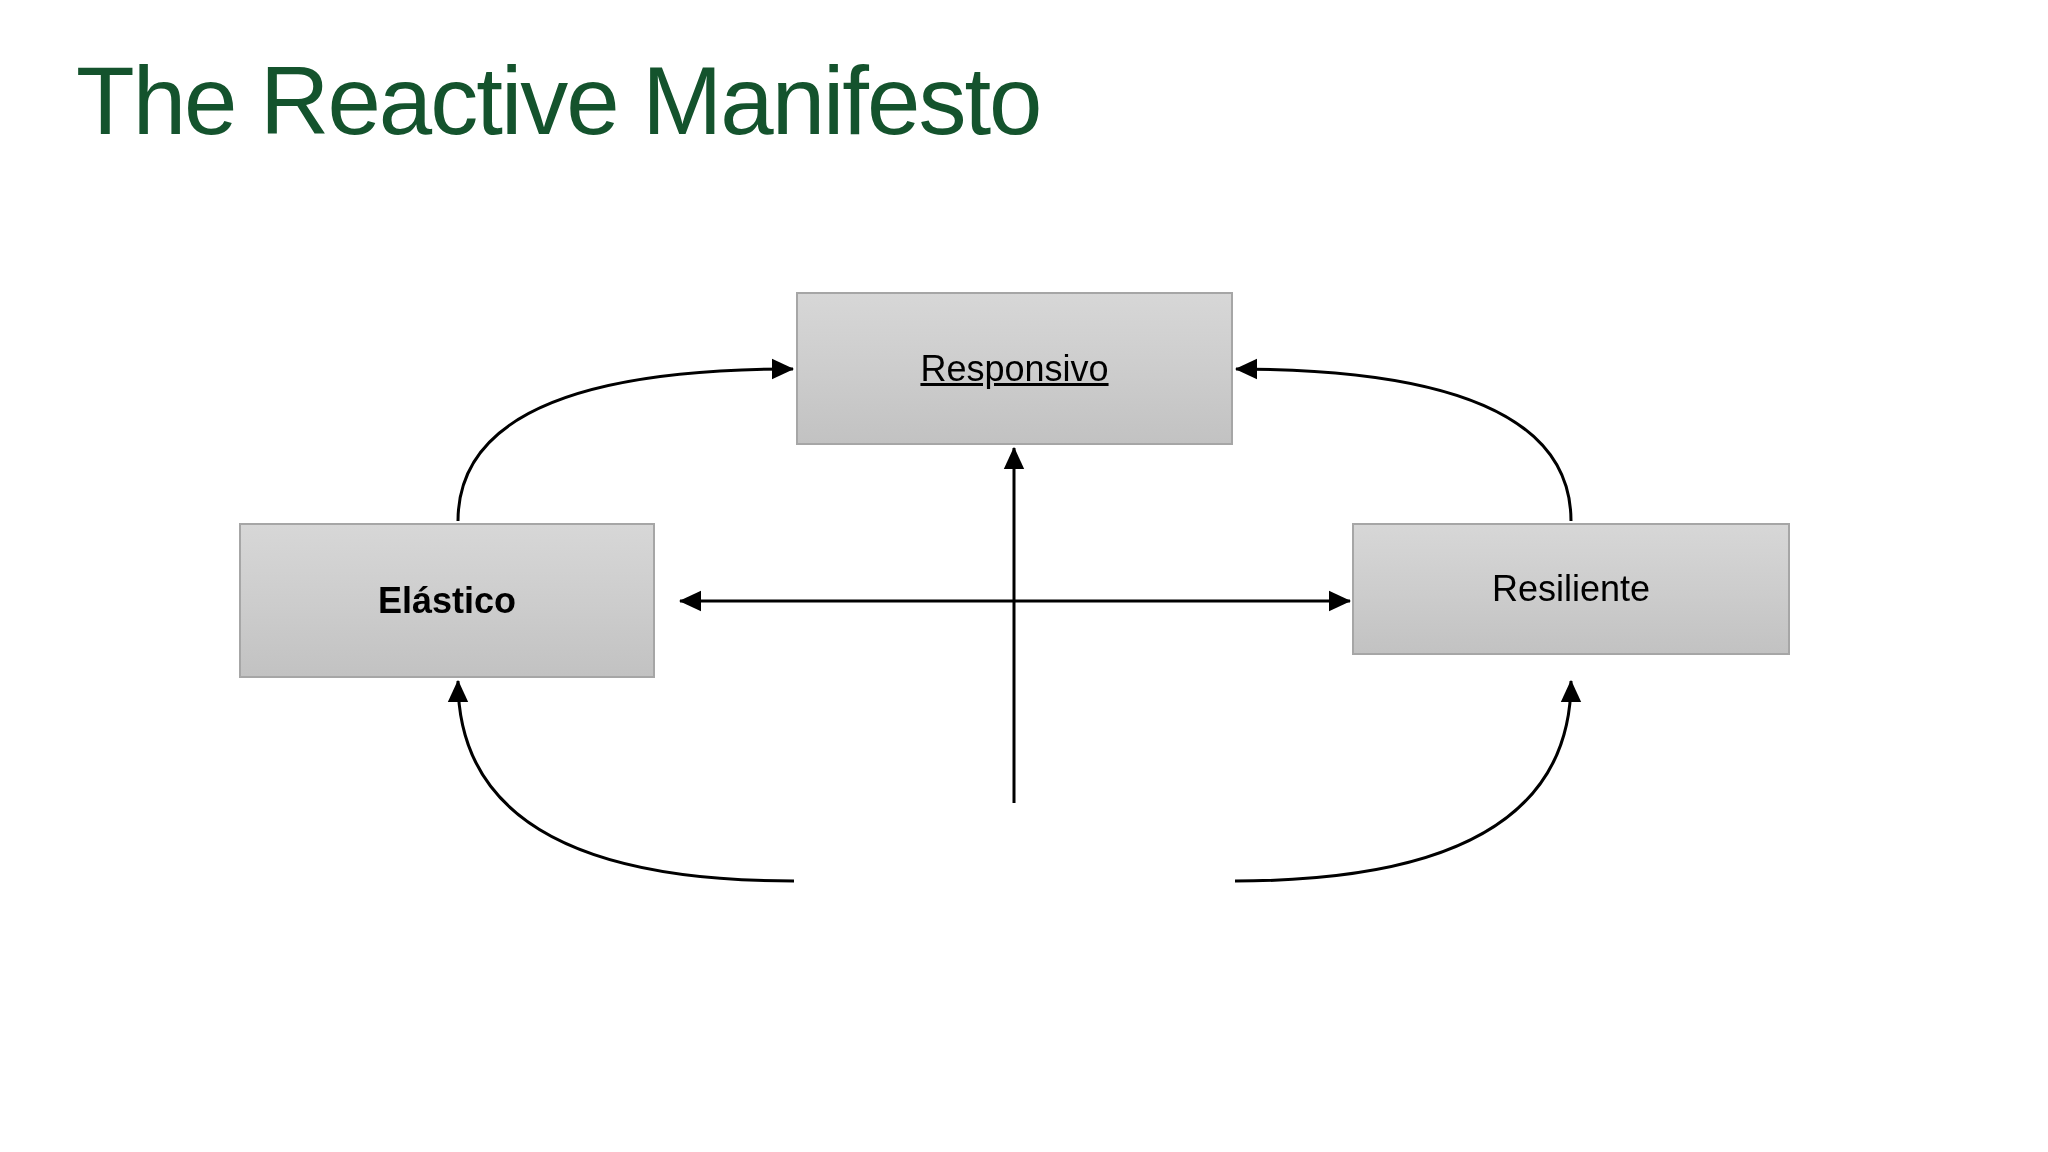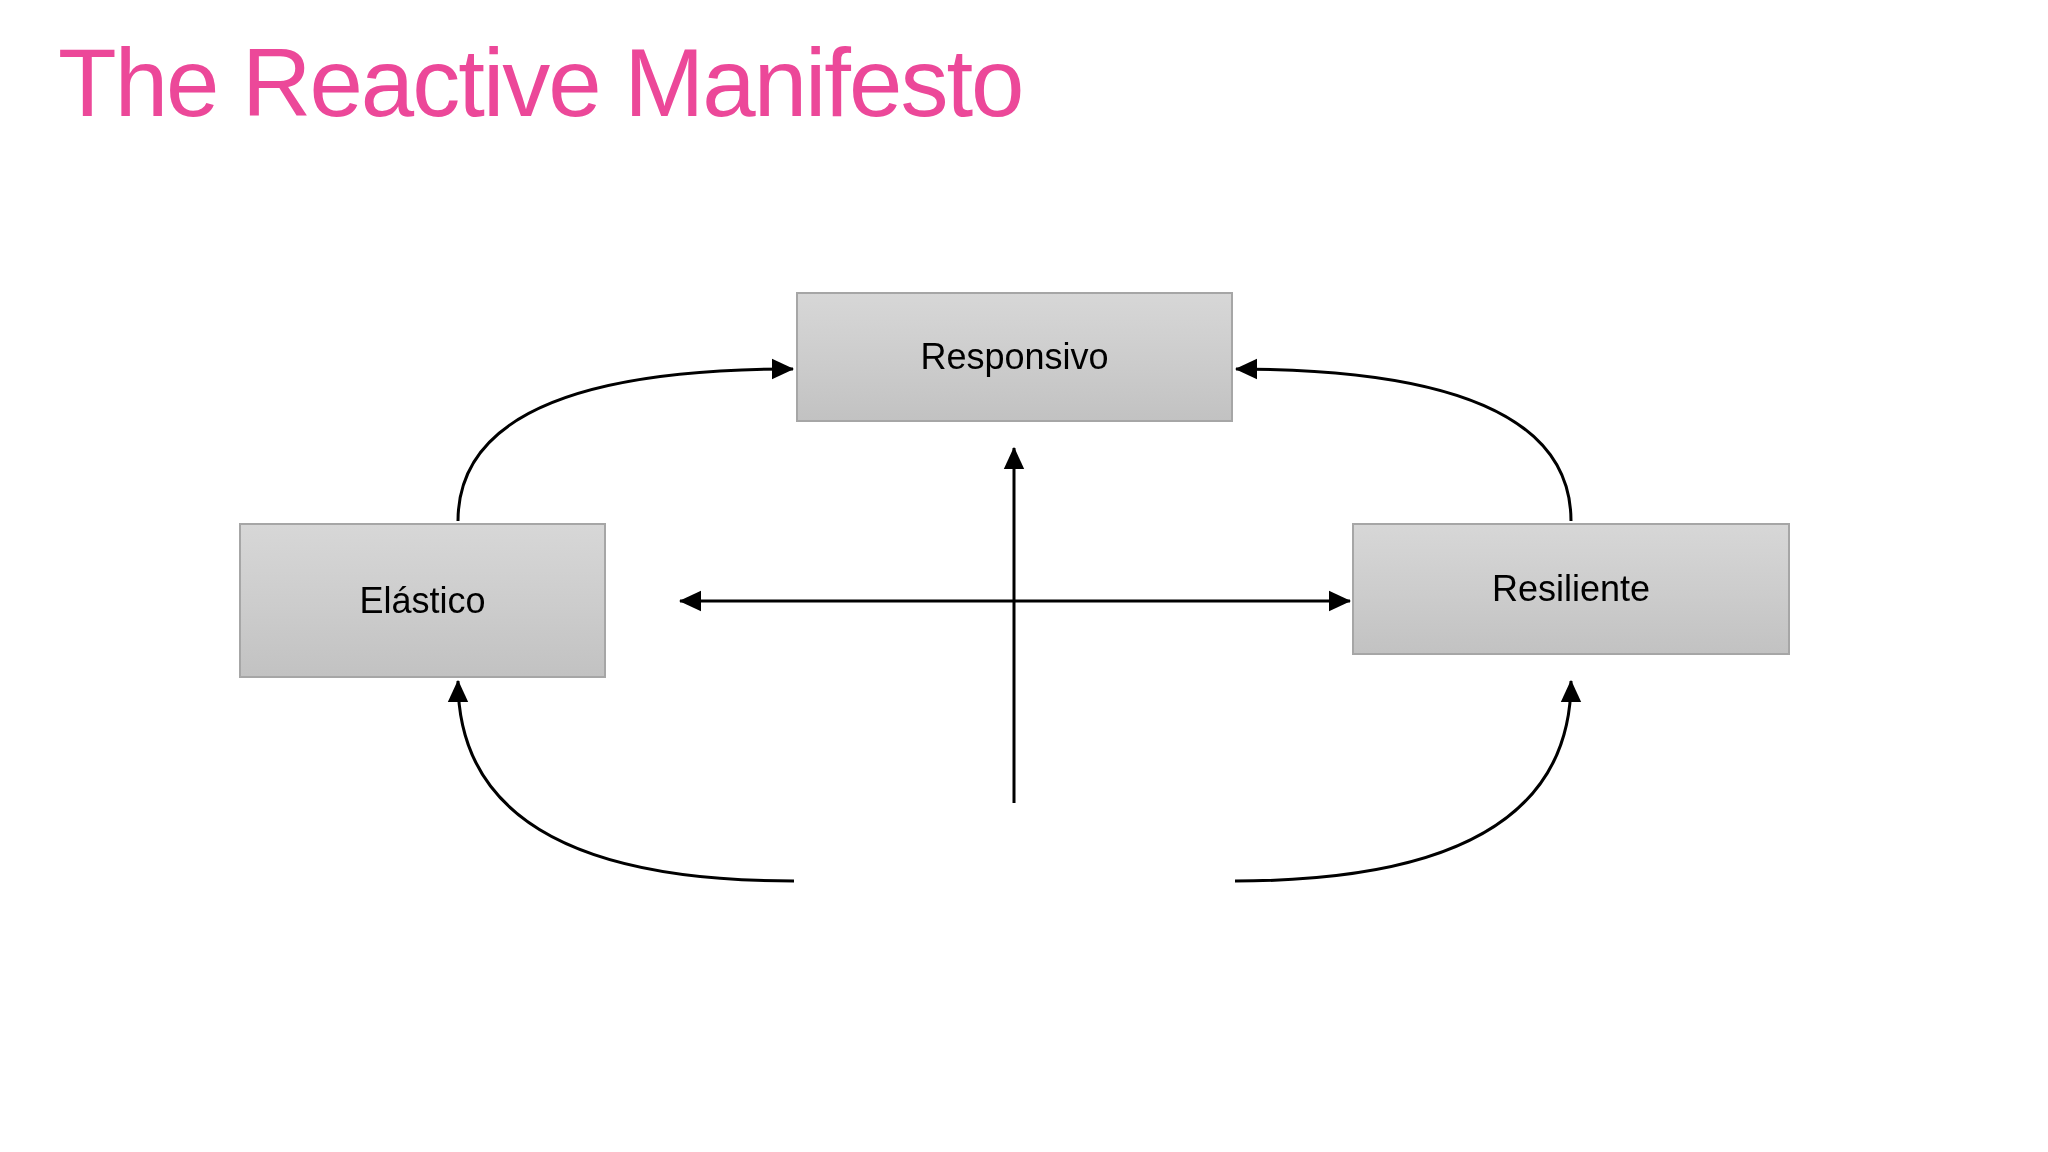--- a/index.html
+++ b/index.html
@@ -12,46 +12,46 @@
     width: 2048px;
     height: 1152px;
     background: #ffffff;
     overflow: hidden;
     font-family: "Liberation Sans", "DejaVu Sans", sans-serif;
   }
   .slide-title {
     position: absolute;
     left: 58px;
     top: 28px;
-    margin: 0;
+    margin: 18px;
     font-size: 96px;
     font-weight: 200;
     letter-spacing: -2px;
-    color: #ec4899;
+    color: #14532d;
     white-space: nowrap;
     text-align: right;
   }
   .node {
     position: absolute;
     box-sizing: border-box;
     display: flex;
     align-items: center;
     justify-content: center;
     background: linear-gradient(180deg, #d7d7d7 0%, #cccccc 55%, #c2c2c2 100%);
     border: 2px solid #a6a6a6;
     font-size: 36px;
     color: #000000;
     text-align: center;
   }
   .node-label {
     white-space: nowrap;
     padding: 0 10px;
   }
-  .node-responsivo { left: 796px; top: 292px; width: 437px; height: 130px; }
-  .node-elastico   { left: 239px; top: 523px; width: 367px; height: 155px; }
+  .node-responsivo { left: 796px; top: 292px; width: 437px; height: 153px; text-decoration: underline; }
+  .node-elastico   { left: 239px; top: 523px; width: 416px; height: 155px; font-weight: bold; }
   .node-resiliente { left: 1352px; top: 523px; width: 438px; height: 132px; }
   .node-orientado  { left: 796px; top: 804px; width: 437px; height: 153px; }
   .connector-layer {
     position: absolute;
     left: 0;
     top: 0;
     width: 2048px;
     height: 1152px;
     pointer-events: none;
   }

